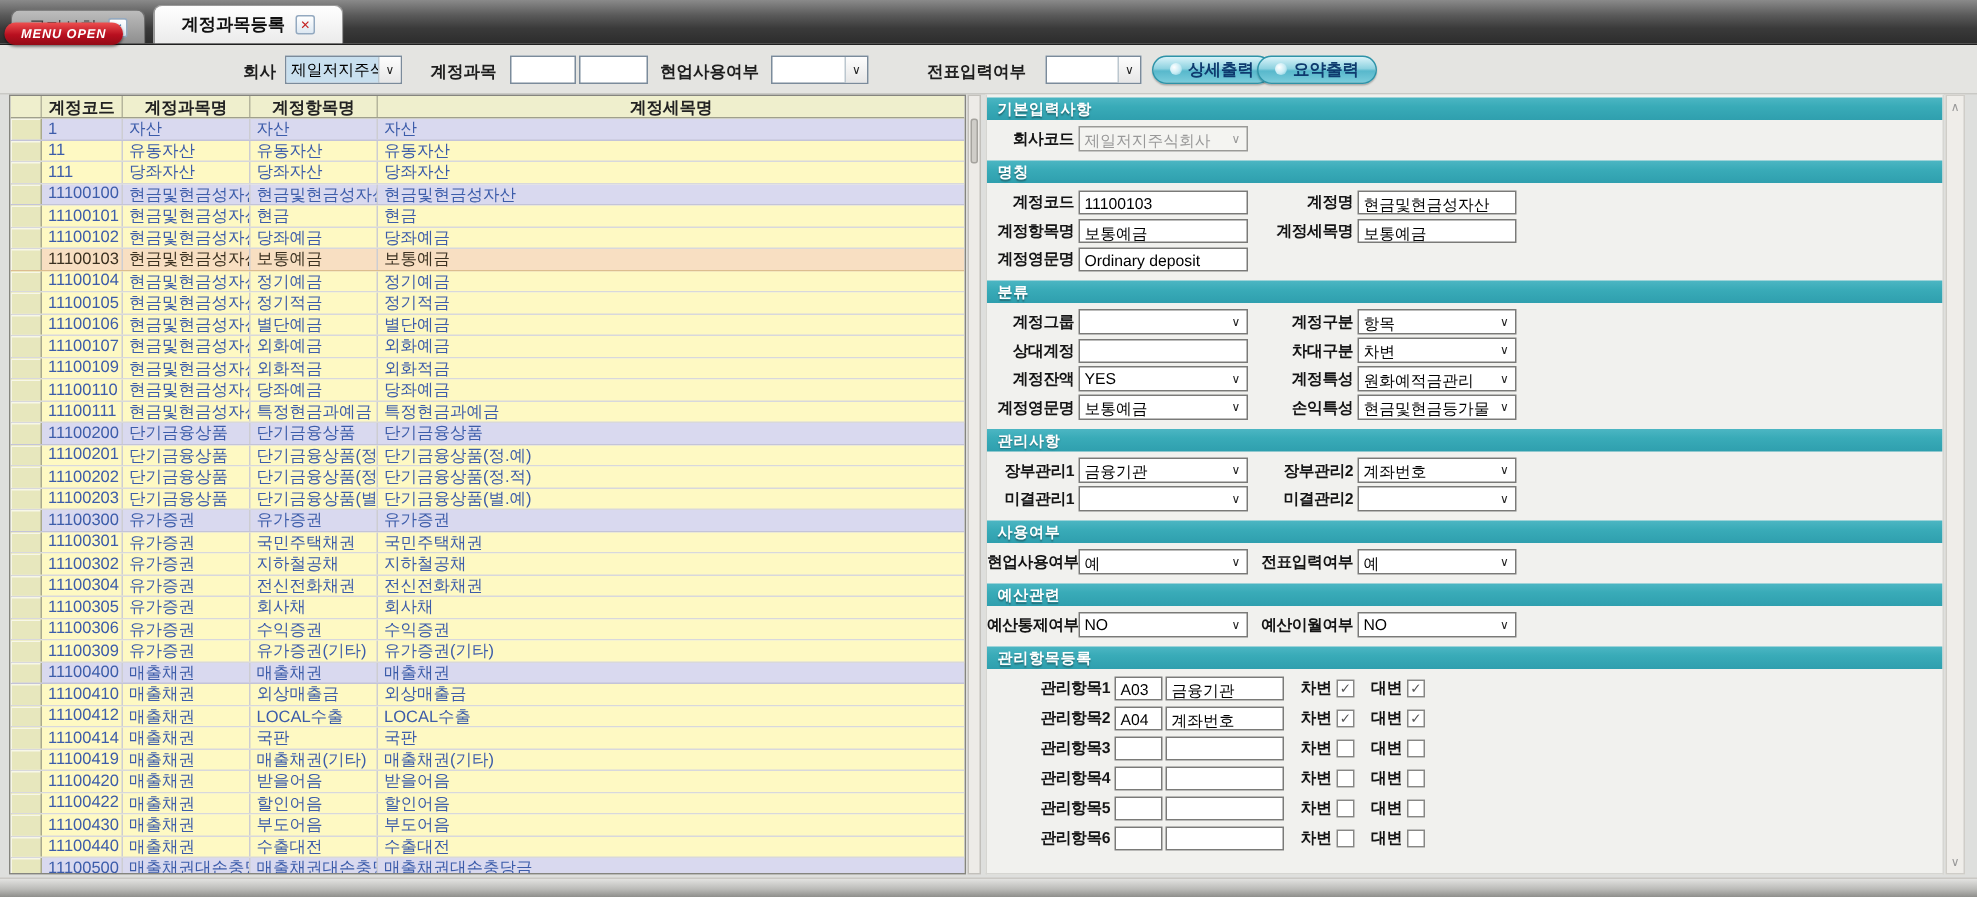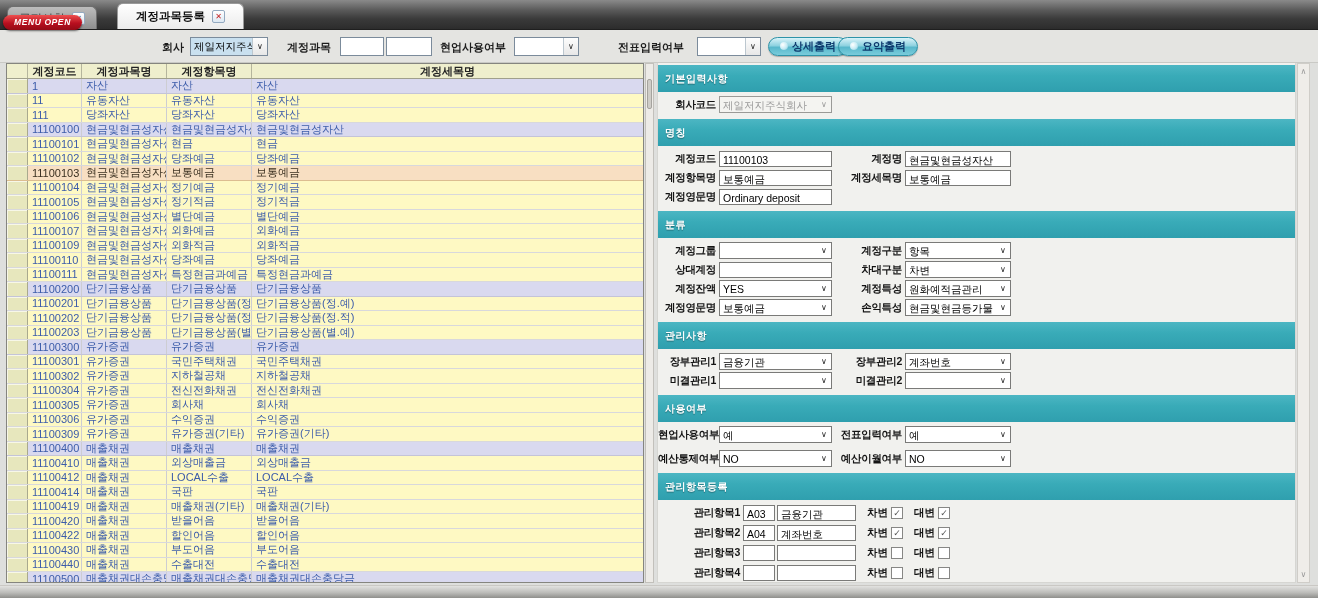--- a/index.html
+++ b/index.html
@@ -9,21 +9,21 @@
     font-family:"Liberation Sans","DejaVu Sans",sans-serif;
     background:#dedfdd;
     --teal:#39abb8; --hdr-yellow:#efefcd; --cell-yellow:#e7e7bd;
     --row-group:#d9d9ef; --row-sel:#f8dfc2; --txt-blue:#3c5caa; --menu-red:#bf1426;
   }
 
   
   .topbar { position:absolute; top:0; left:0; right:0; height:30px;
     background:linear-gradient(#8a8a8a,#5a5a5a 35%,#3a3a3a 65%,#2c2c2c);
     border-bottom:1px solid #1f1f1f; }
-  .tabs { position:absolute; left:7px; bottom:0; display:flex; align-items:flex-end; gap:20px;justify-content:flex-end; }
+  .tabs { position:absolute; left:7px; bottom:0; display:flex; align-items:flex-end; gap:5px;justify-content:flex-end; }
   .tab { display:flex; align-items:center; gap:7px; padding:0 11px; height:23px;
     border:1px solid #6f6f6f; border-bottom:none; border-radius:6px 6px 0 0;
     background:linear-gradient(#bdbdbd,#8e8e8e); color:#3c3c3c; font-size:11.5px; cursor:default; }
   .tab.active { background:linear-gradient(#ffffff,#ebebeb); height:26px; font-weight:bold;
     color:#111; border-color:#9a9a9a; padding:0 18px; }
   .closebox { width:13px; height:13px; border:1px solid #93a9c0; border-radius:2px;
     background:linear-gradient(#ffffff,#dde8f2); font-size:8px; line-height:11px;
     text-align:center; font-weight:bold; }
   .closebox.blue { color:#3b6ea5; }
   .closebox.red  { color:#c42222; }
@@ -75,21 +75,21 @@
   .h-sel { width:21px; flex:none; border-right:1px solid #b5b59d; }
   .h-code { width:54px; flex:none; } .h-n1,.h-n2 { width:85px; flex:none;text-align:right; } .h-n3 { flex:1; border-right:none !important; }
 
   .gscroll { width:9px; margin-left:1px; background:#edebe7; border:1px solid #c2c0bb; position:relative; flex:none; }
   .gscroll .thumb { position:absolute; top:15px; left:1px; right:1px; height:30px;
     background:#cfcdc8; border:1px solid #a5a39e; border-radius:2px; }
 
   
   .panel { flex:1; margin-left:3px; background:#f1f1ee; border:1px solid #d6d6d2;
     border-top:none; overflow:hidden; padding-top:2px; }
-  .sec-header { height:27px; margin-top:3px; background:linear-gradient(#4cb6c3,var(--teal) 40%,#2f9fae);
+  .sec-header { height:15px; margin-top:3px; background:linear-gradient(#4cb6c3,var(--teal) 40%,#2f9fae);
     color:#fff; font-size:10px; font-weight:bold; letter-spacing:.5px;
     padding-left:7px; display:flex; align-items:center; text-shadow:0 1px 1px rgba(0,0,0,.35); }
   .sec-header:first-child { margin-top:0; }
   .sec-rows { padding:3px 0 2px; }
   .frow { display:flex; align-items:center; height:19px; }
   .frow.mgmt { height:20px;padding-left:24px; }
   .flabel { width:58px; flex:none; text-align:right; font-size:10.5px; font-weight:bold;
     color:#141414; margin-right:3px; white-space:nowrap; letter-spacing:-.3px; }
   .flabel2 { width:66px; margin-left:4px; }
   .fctrl  { width:113px; flex:none; }
@@ -537,20 +537,21 @@
             <div class="v">예</div>
             <div class="a">∨</div>
           </div>
           <div class="flabel flabel2">전표입력여부</div>
           <div class="fcombo fctrl2">
             <div class="v">예</div>
             <div class="a">∨</div>
           </div>
         </div>
       </div>
+      <div class="sec-header">예산관련</div>
       <div class="sec-rows">
         <div class="frow">
           <div class="flabel">예산통제여부</div>
           <div class="fcombo fctrl">
             <div class="v">NO</div>
             <div class="a">∨</div>
           </div>
           <div class="flabel flabel2">예산이월여부</div>
           <div class="fcombo fctrl2">
             <div class="v">NO</div>

